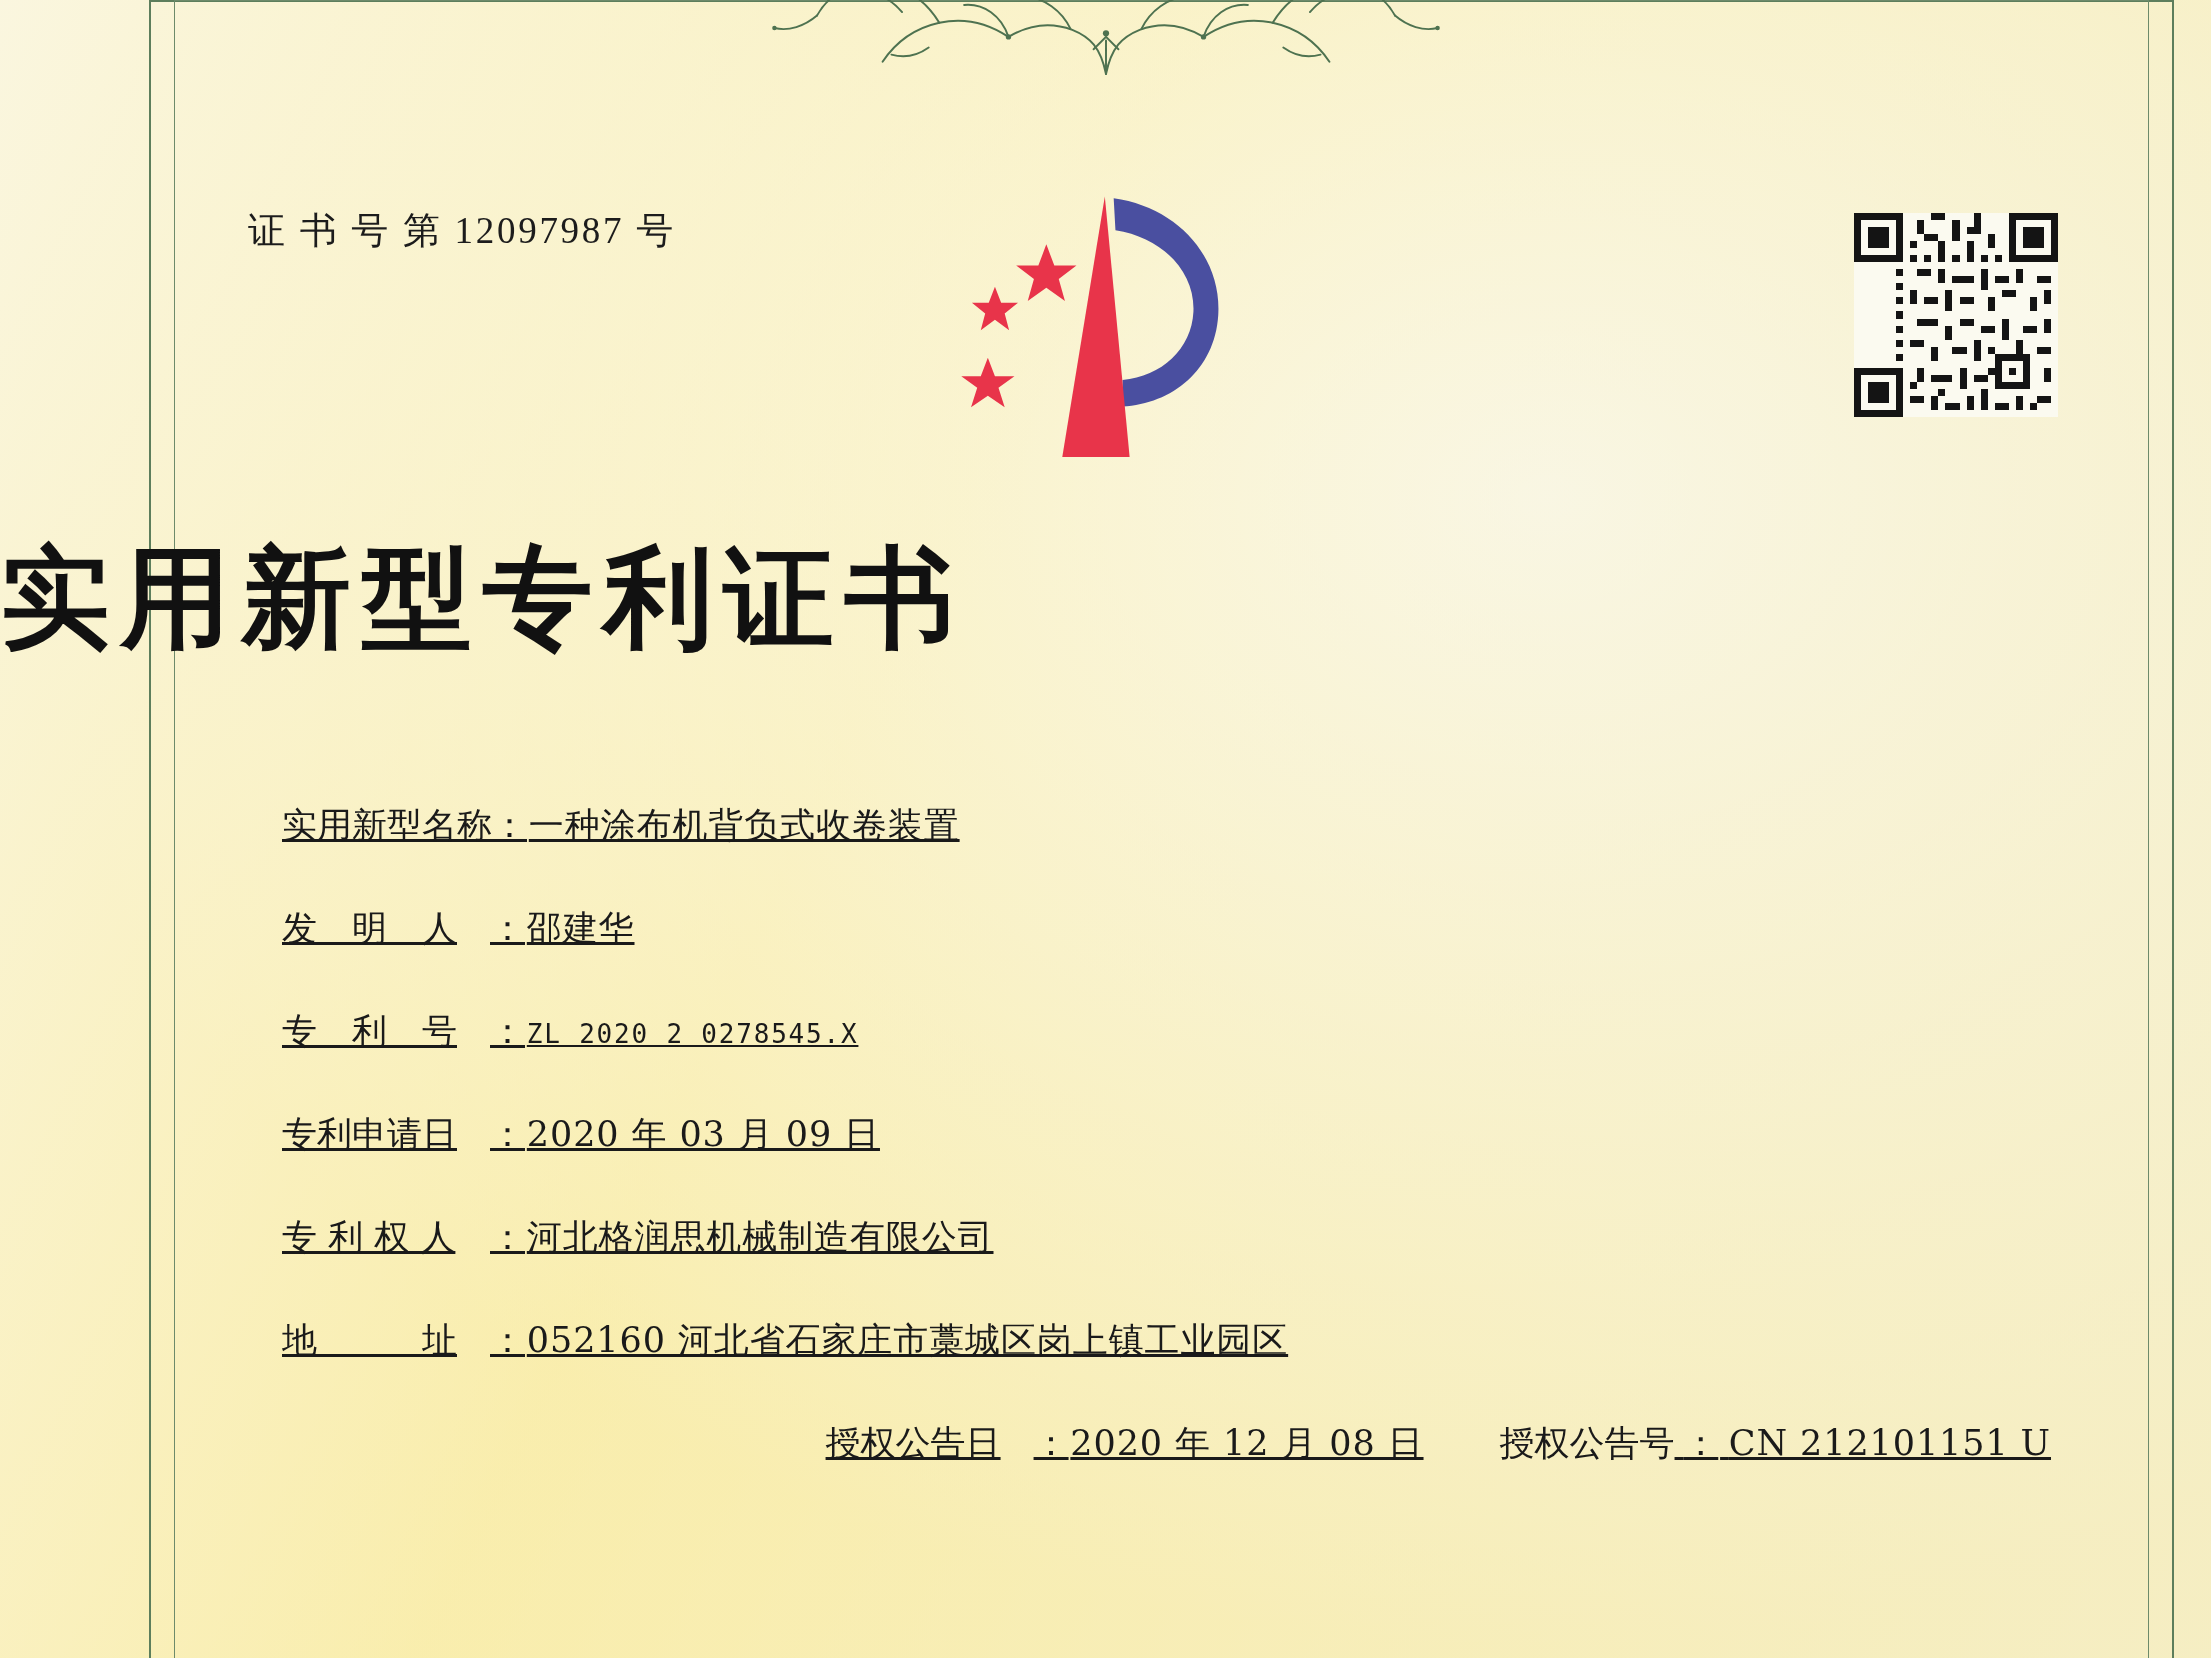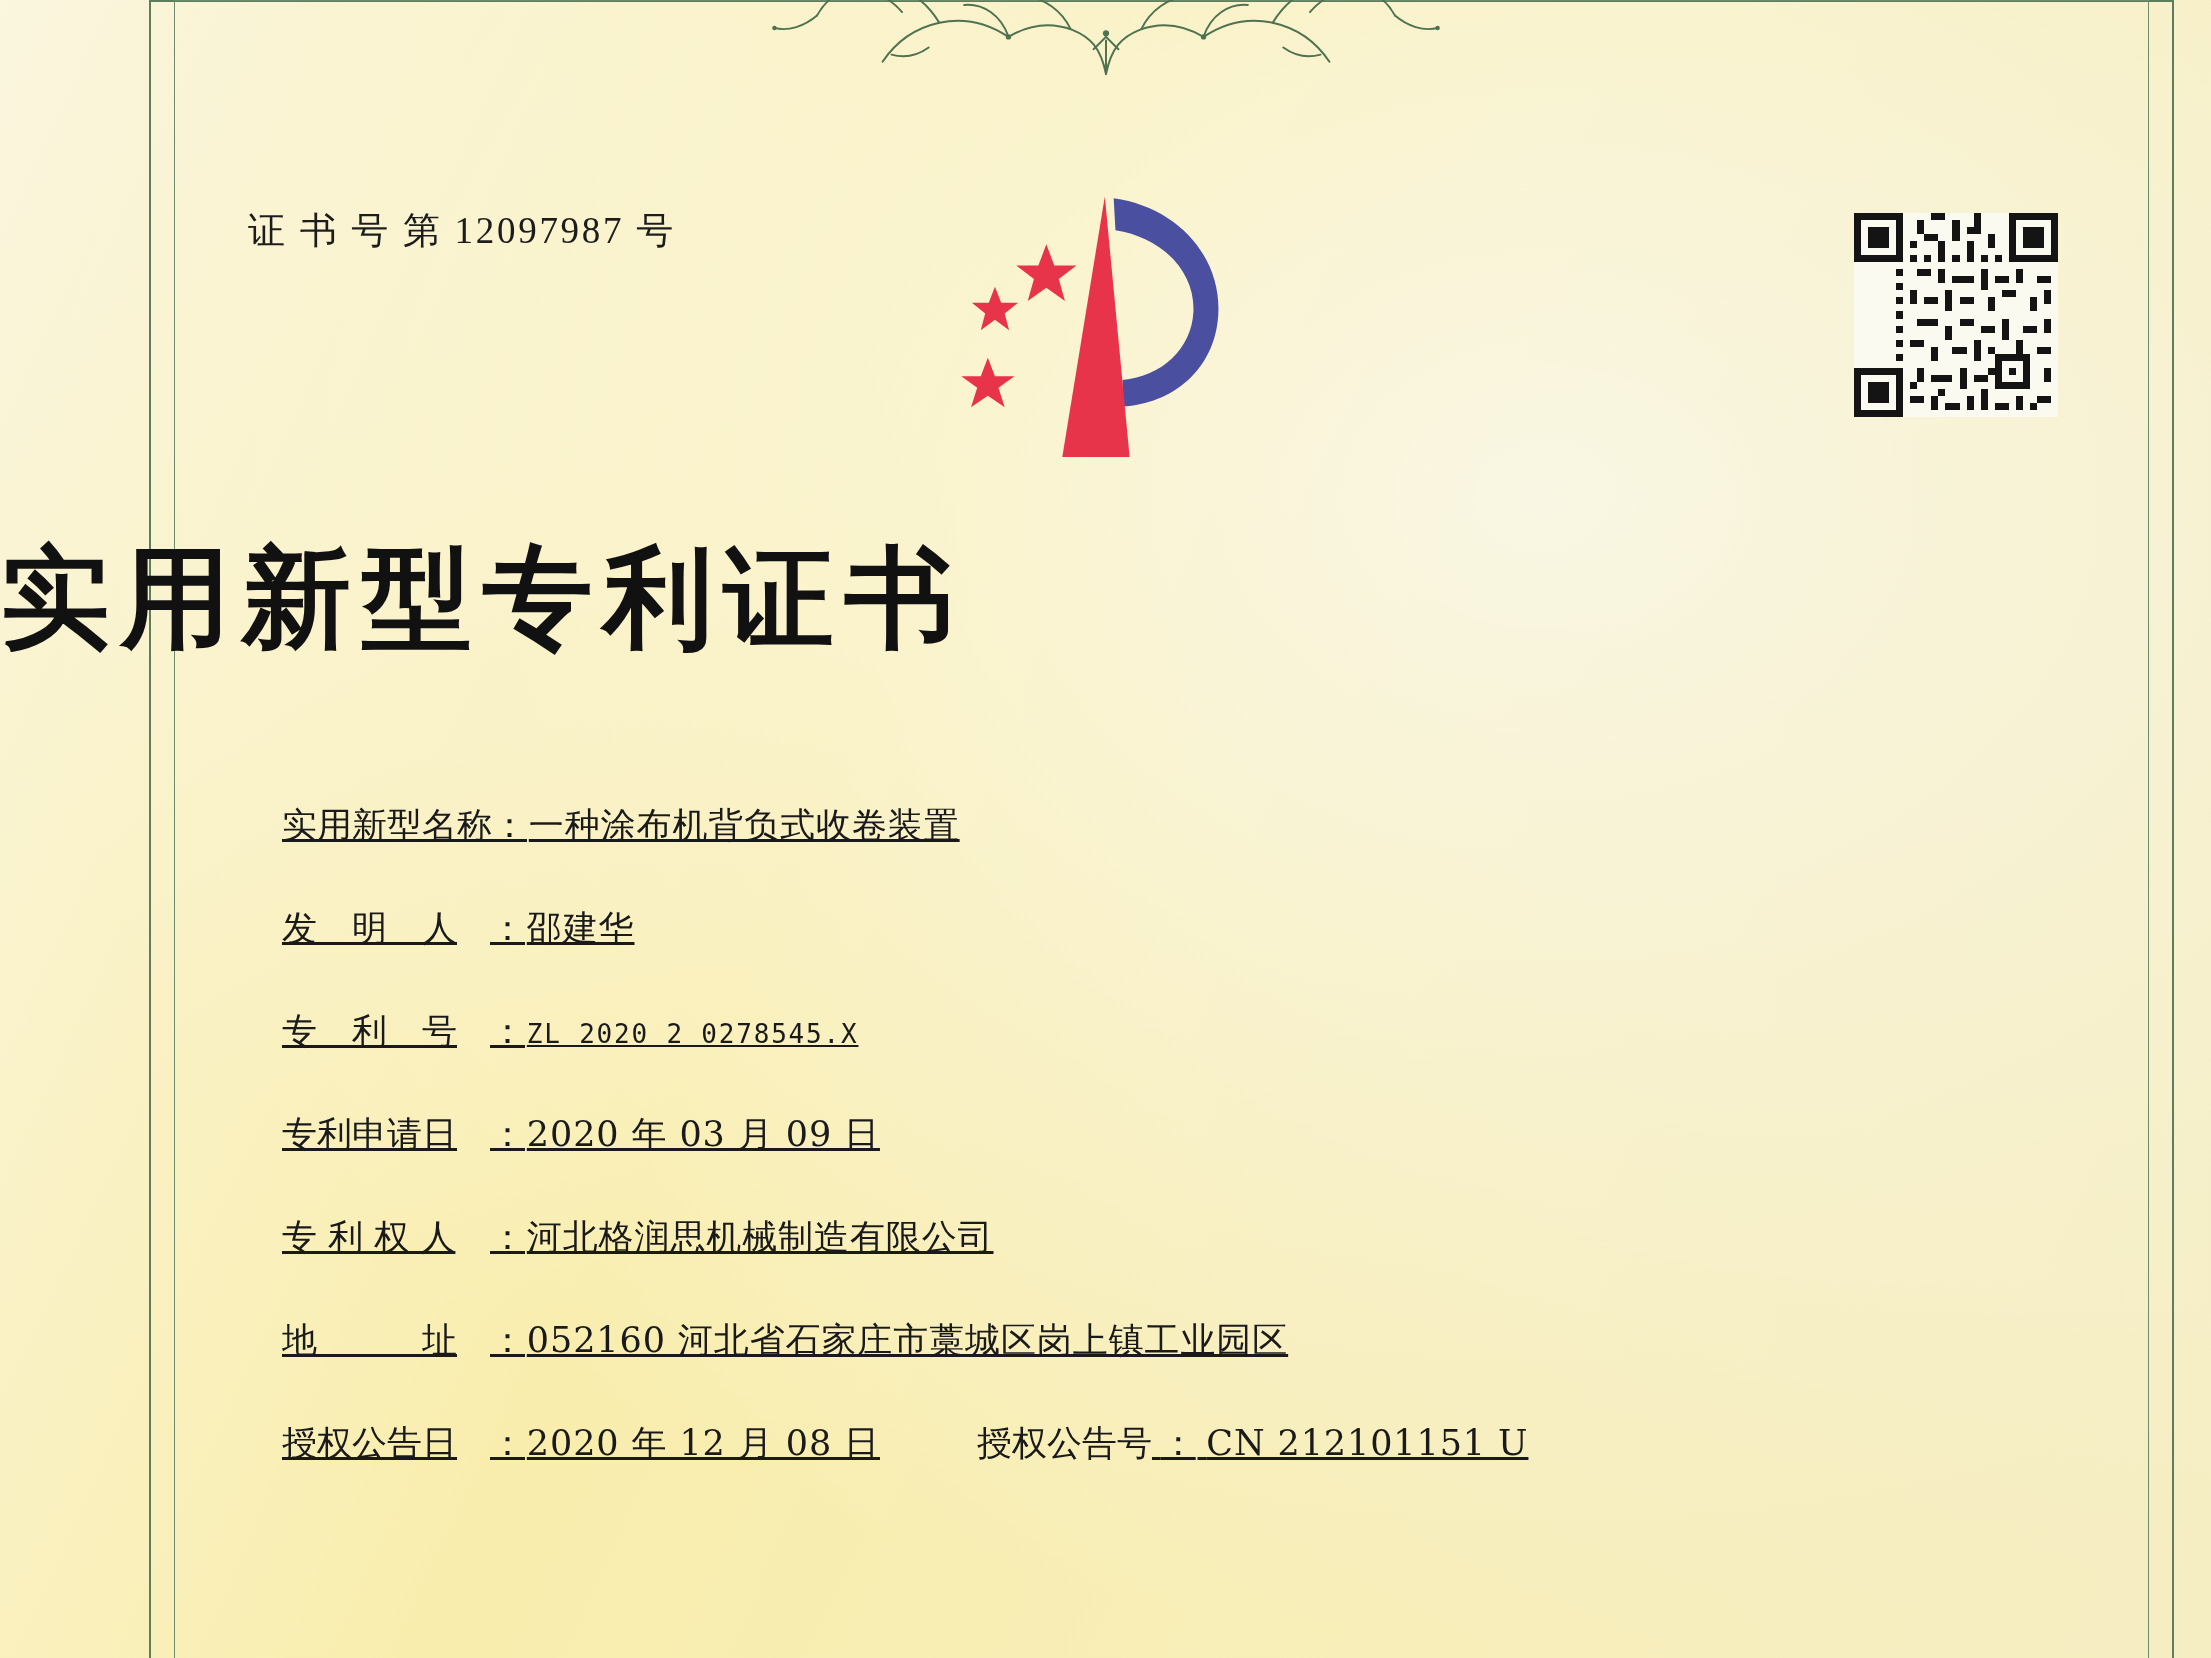--- a/index.html
+++ b/index.html
@@ -132,24 +132,24 @@
   .field-value {
     font-family: "DejaVu Serif", "Liberation Serif", serif;
     letter-spacing: 0.9px;
   }
   .field-value.mono-ish {
     font-family: "DejaVu Sans Mono", "Liberation Mono", monospace;
     font-size: 26px;
     letter-spacing: 1.8px;
   }
   .field-row.dual {
-    justify-content: flex-start;
+    justify-content: flex-end;
   }
   .dual-second {
-    margin-left: 97px;
+    margin-left: 76px;
   }
   .dual-second .field-label { min-width: 0; }
 </style>
 </head>
 <body>
 
 <div class="certificate">
   <div class="paper-tint"></div>
 
   <div class="frame-outer"></div>

